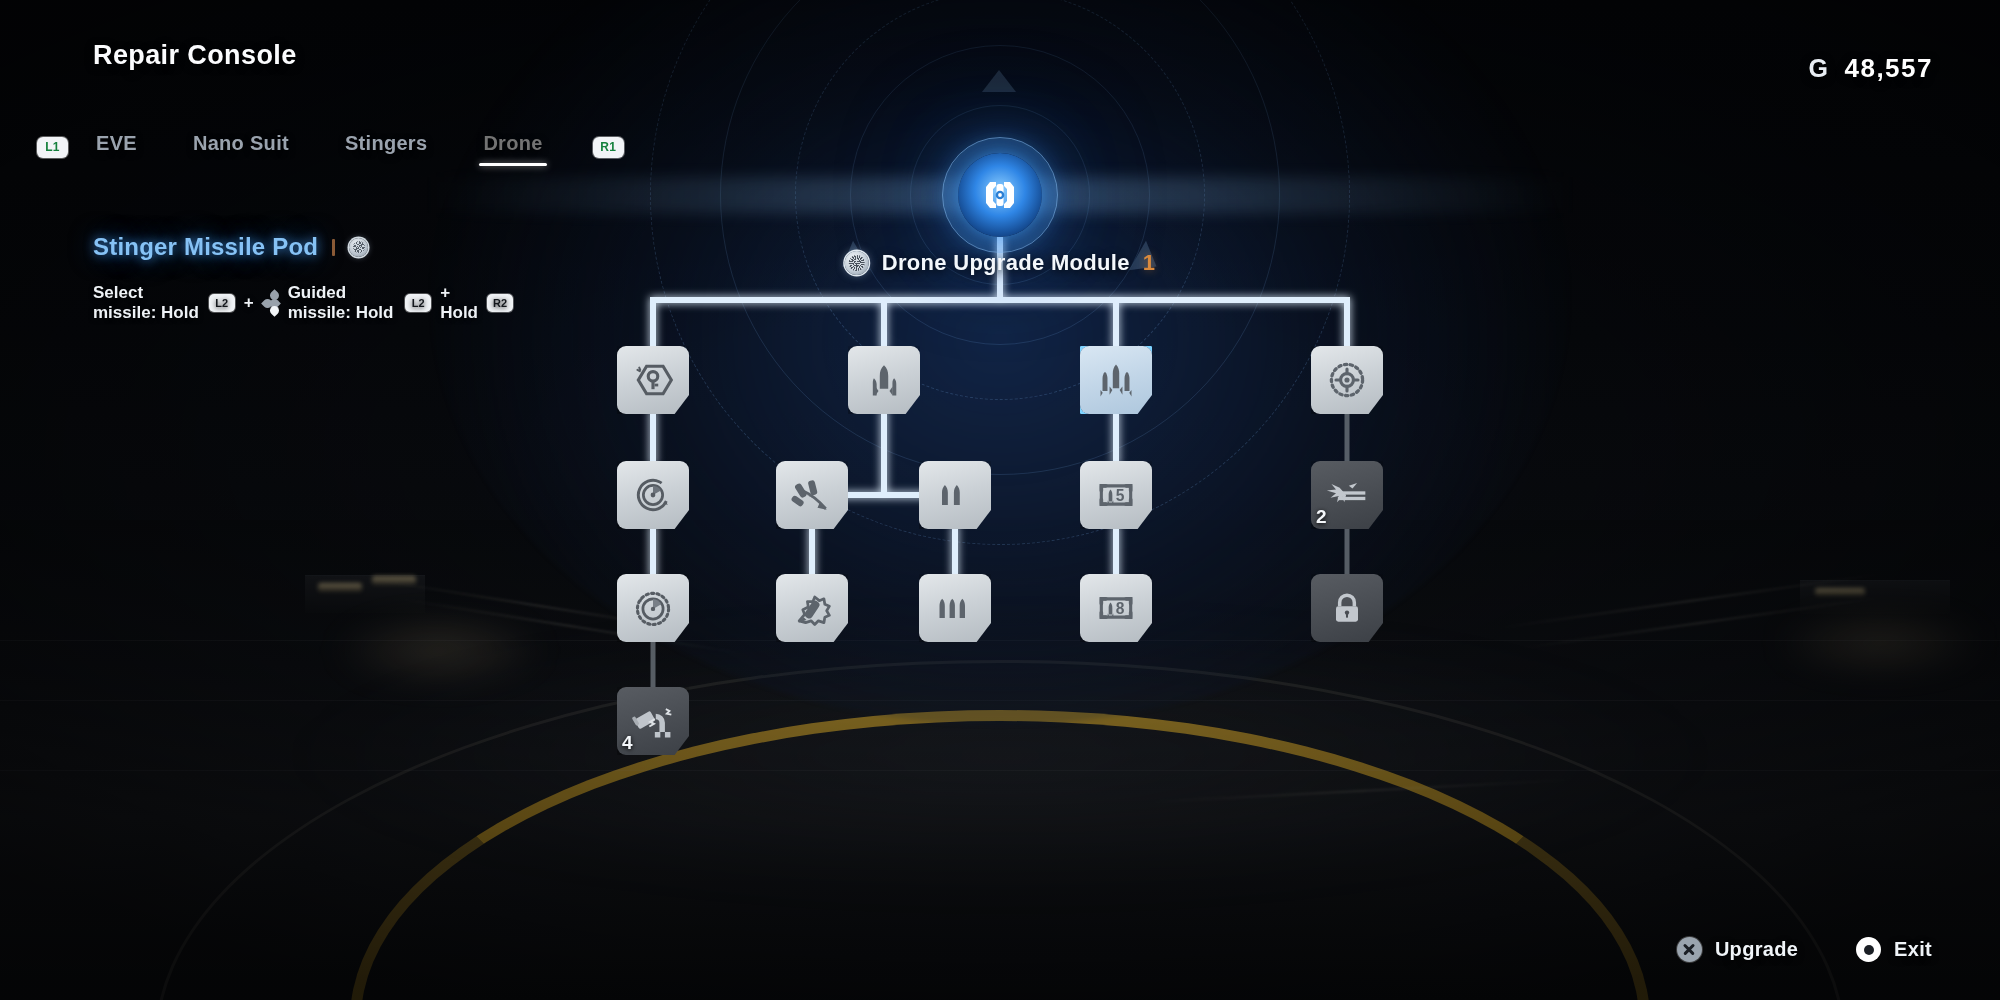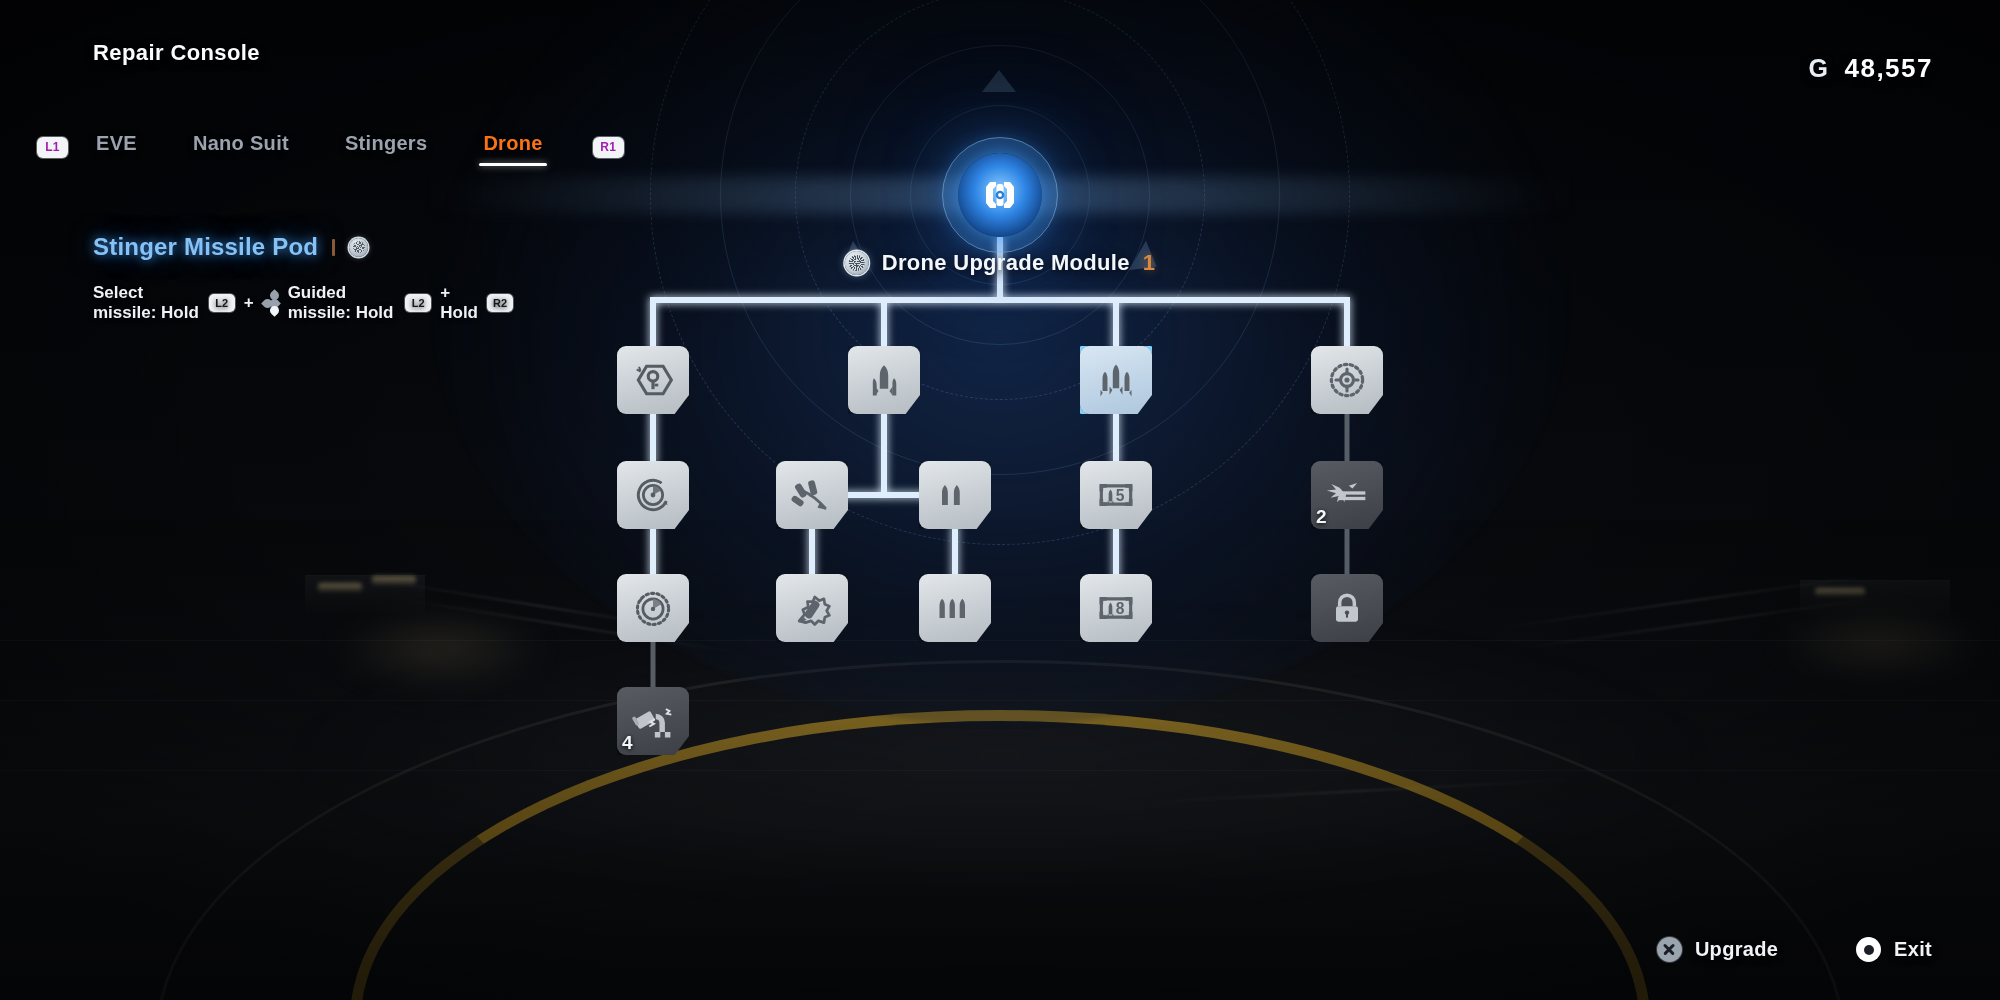--- a/index.html
+++ b/index.html
@@ -87,50 +87,50 @@
   .holo-tri {
     position:absolute; width:0; height:0; opacity:.55;
     border-left:17px solid transparent; border-right:17px solid transparent;
     border-bottom:22px solid rgba(150,200,245,.42);
   }
 
   
   #header { position:absolute; z-index:5; left:0; right:0; top:0; }
   .page-title {
     position:absolute; left:93px; top:40px;
-    font-size:22px; font-weight:700; letter-spacing:.4px; color:#fbfcfe;
+    font-size:27px; font-weight:700; letter-spacing:.4px; color:#fbfcfe;
     text-shadow:0 2px 9px rgba(0,0,0,.9);
   }
   .currency {
     position:absolute; right:67px; top:68px; transform:translateY(-50%);
     display:flex; align-items:center; gap:15px;
     font-size:26px; font-weight:700; letter-spacing:1.5px; color:#fff;
     text-shadow:0 2px 8px rgba(0,0,0,.9);
   }
   .g-glyph { font-size:25px; font-weight:700; color:#e9eef4; }
 
   
   .tabbar {
     position:absolute; left:37px; top:128px;
     display:flex; align-items:center; gap:0;
   }
   .bumper {
     min-width:31px; height:21px; padding:0 7px;
-    background:#f2f4f7; color:#a21caf; border-radius:6px;
+    background:#f2f4f7; color:#15803d; border-radius:6px;
     font-size:12px; font-weight:700; letter-spacing:.2px;
     display:flex; align-items:center; justify-content:center;
     box-shadow:0 0 0 1px rgba(255,255,255,.35);
   }
   .tab {
     font-size:20px; font-weight:700; letter-spacing:.3px;
     color:#9aa3ae; padding:4px 0 11px 0; margin:0 28px;
     position:relative; cursor:pointer; white-space:nowrap;
     text-shadow:0 2px 7px rgba(0,0,0,.85);
   }
-  .tab.active { color:#f97316; }
+  .tab.active { color:#737373; }
   .tab.active::after {
     content:""; position:absolute; left:-4px; right:-4px; bottom:0;
     height:3px; background:#ffffff; border-radius:2px;
     box-shadow:0 0 7px rgba(255,255,255,.55);
   }
 
   
   #infopanel { position:absolute; z-index:6; left:93px; top:233px; width:420px; }
   .item-title-row { display:flex; align-items:center; gap:14px; }
   .item-title {
@@ -251,21 +251,21 @@
   }
   .node-cost {
     position:absolute; left:5px; bottom:3px;
     font-size:19px; font-weight:700; color:#f4f7fa;
     text-shadow:0 1px 4px rgba(0,0,0,.95); line-height:1; pointer-events:none;
   }
 
   
   #footer {
     position:absolute; z-index:8; right:68px; bottom:38px;
-    display:flex; align-items:center; gap:78px;
+    display:flex; align-items:center; gap:58px;
   }
   .action { display:flex; align-items:center; gap:13px; cursor:pointer; }
   .action-label {
     font-size:20px; font-weight:700; color:#f0f4f8; letter-spacing:.3px;
     text-shadow:0 2px 7px rgba(0,0,0,.9);
   }
   .pad-x {
     width:25px; height:25px; border-radius:50%;
     background:#9aa4ae; position:relative;
     box-shadow:0 0 0 1px rgba(255,255,255,.22);

